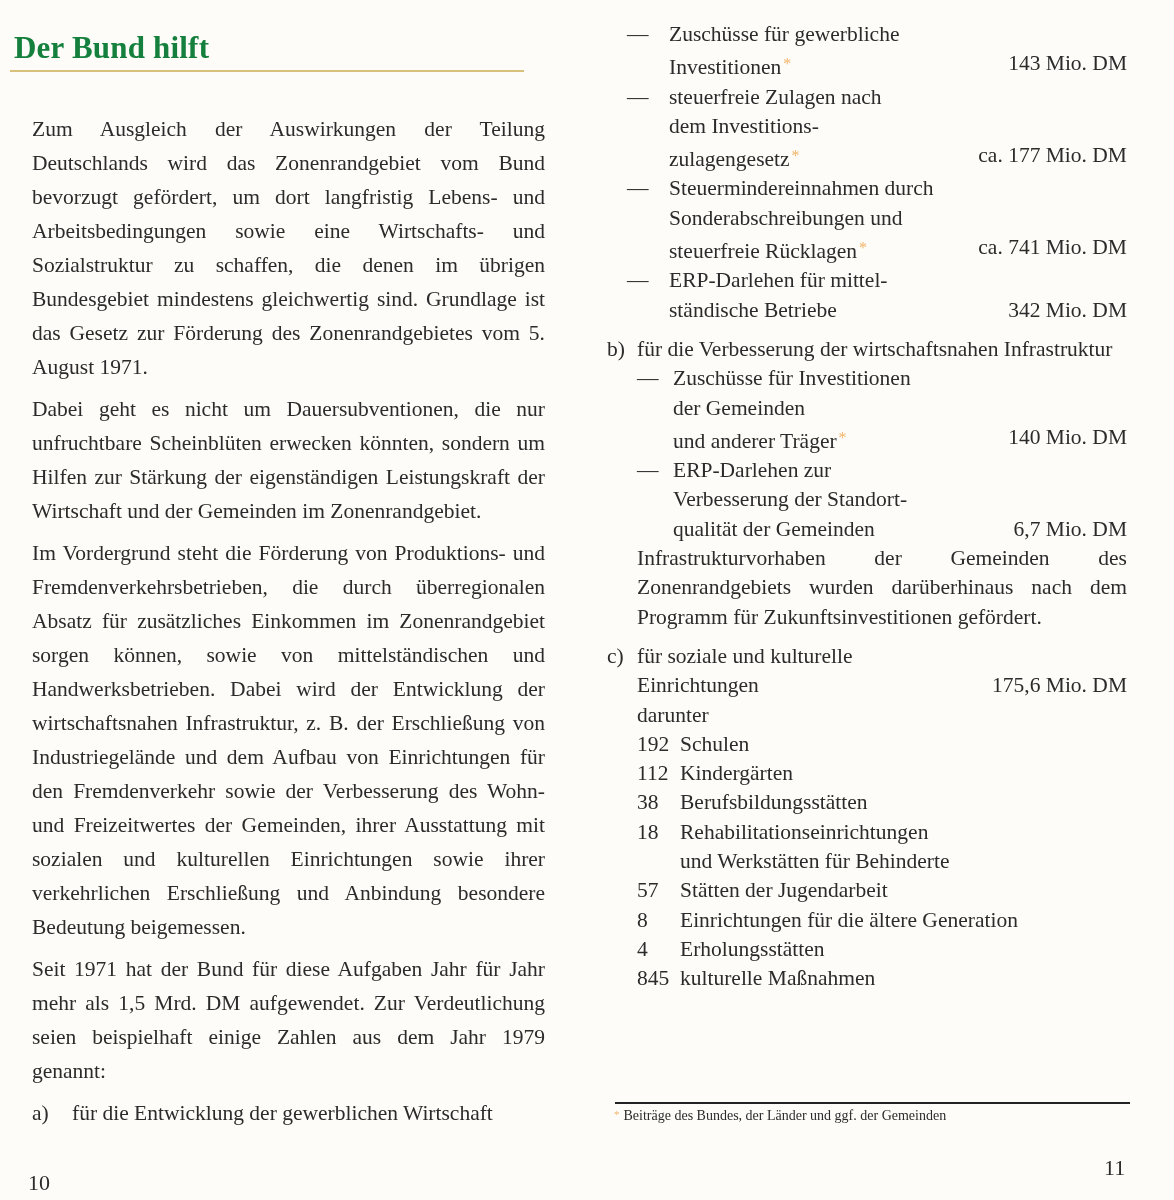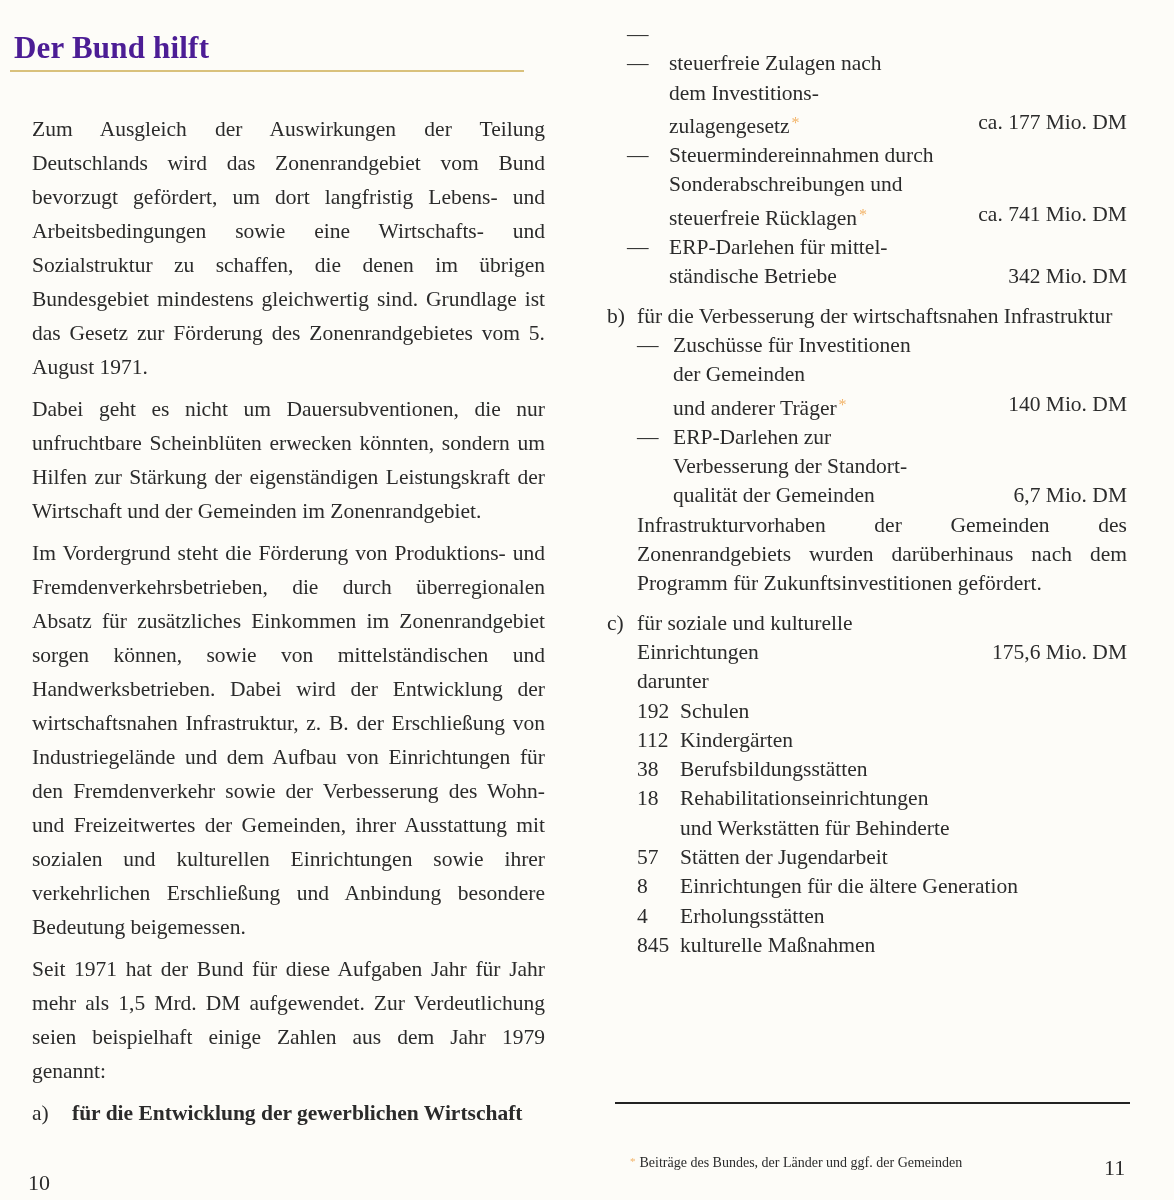--- a/index.html
+++ b/index.html
@@ -5,61 +5,61 @@
   html, body { margin: 0; padding: 0; }
   body {
     width: 1174px; height: 1200px;
     background: #fdfcf8;
     position: relative; overflow: hidden;
     color: #2b2b2b;
     font-family: "Liberation Serif", "DejaVu Serif", serif;
   }
   .page-title {
     position: absolute; left: 14px; top: 30px;
-    font-size: 31px; font-weight: bold; color: #4c1d95;
+    font-size: 31px; font-weight: bold; color: #15803d;
     letter-spacing: 0.2px; margin: 0;
   }
   .title-rule {
     position: absolute; left: 10px; top: 70px;
     width: 514px; height: 2px; background: #d9c17c;
   }
   .left-col {
     position: absolute; left: 32px; top: 112px; width: 513px;
     font-size: 21.5px; line-height: 34px;
   }
   .right-col {
     position: absolute; left: 607px; top: 20px; width: 520px;
     font-size: 21.5px; line-height: 29.3px;
   }
   p.para { margin: 0 0 8px 0; text-align: justify; text-align-last: left; }
   .list-a { display: flex; margin-top: 2px; }
   .list-a .lbl { width: 40px; flex: none; }
-  .list-a .txt { flex: 1; text-align: justify; text-align-last: left; font-weight: bold; }
+  .list-a .txt { flex: 1; text-align: justify; text-align-last: left; }
   .dash-item { display: flex; }
   .dash-item .dash { width: 42px; flex: none; padding-left: 20px; }
   .dash-item .body { flex: 1; }
   .line-amt { display: flex; justify-content: space-between; }
   .star { color: #f2b368; font-size: 16px; vertical-align: 5px; margin-left: 2px; }
   .sec { display: flex; margin-top: 10px; }
   .sec .lbl { width: 30px; flex: none; }
   .sec .txt { flex: 1; }
   .sub-dash { display: flex; }
   .sub-dash .dash { width: 36px; flex: none; }
   .sub-dash .body { flex: 1; }
   .justify { text-align: justify; text-align-last: left; }
   .count-row { display: flex; }
   .count-row .num { width: 40px; flex: none; padding-right: 3px; }
   .count-row .lab { flex: 1; }
   .footnote-rule {
     position: absolute; left: 615px; top: 1102px;
     width: 515px; height: 2px; background: #222;
   }
   .footnote {
-    position: absolute; left: 630px; top: 1108px;
-    font-size: 14px; color: #2b2b2b; margin-top: 47px;
+    position: absolute; left: 614px; top: 1108px;
+    font-size: 14px; color: #2b2b2b;
   }
   .footnote .star { font-size: 11px; vertical-align: 2px; margin-right: 4px; margin-left: 0; }
   .page-num { position: absolute; font-size: 22px; }
 </style>
 </head>
 <body>
 
 <h1 class="page-title">Der Bund hilft</h1>
 <div class="title-rule"></div>
 
@@ -71,20 +71,27 @@
   <div class="list-a">
     <span class="lbl">a)</span>
     <span class="txt">für die Entwicklung der gewerblichen Wirtschaft</span>
   </div>
 </div>
 
 <div class="right-col">
 
   <div class="dash-item">
     <span class="dash">—</span>
+    <div class="body">
+      <div>Zuschüsse für gewerbliche</div>
+      <div class="line-amt">
+          <span><span>Investitionen</span><span class="star">*</span></span>
+          <span>143 Mio. DM</span>
+        </div>
+    </div>
   </div>
   <div class="dash-item">
     <span class="dash">—</span>
     <div class="body">
       <div>steuerfreie Zulagen nach</div>
       <div>dem Investitions-</div>
       <div class="line-amt">
           <span><span>zulagengesetz</span><span class="star">*</span></span>
           <span>ca. 177 Mio. DM</span>
         </div>

